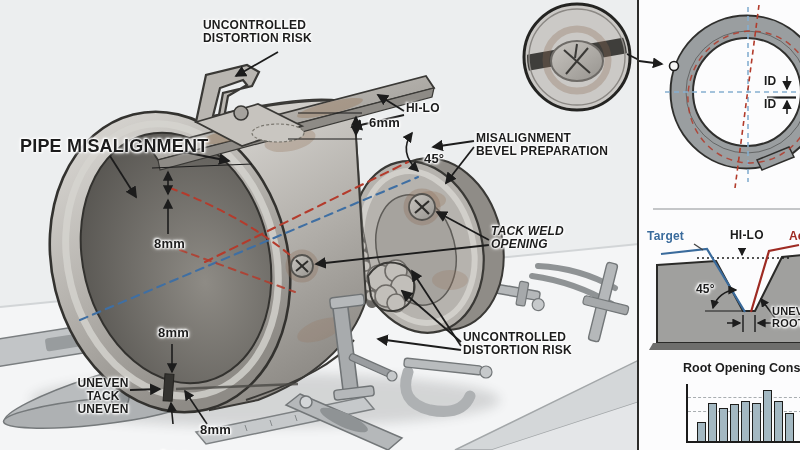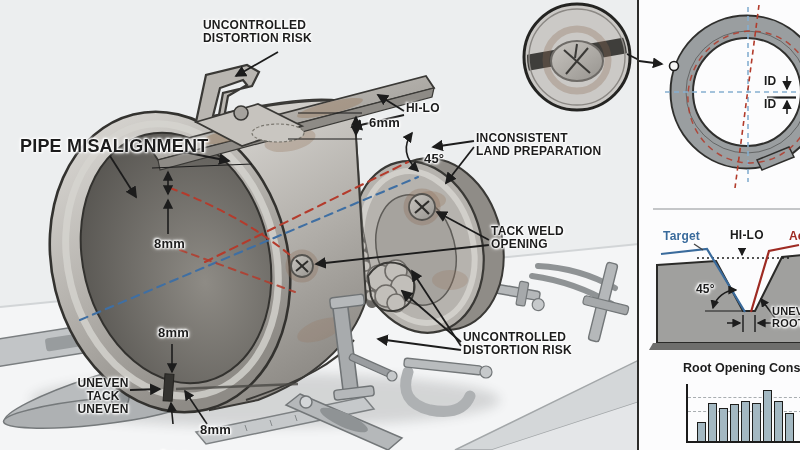--- a/index.html
+++ b/index.html
@@ -260,25 +260,25 @@
     </svg>
 
     <div class="lbl" style="left:203px;top:19px;">
       <div>UNCONTROLLED</div>
       <div>DISTORTION RISK</div>
     </div>
     <div class="lbl" style="left:406px;top:102px;">HI-LO</div>
     <div class="lbl dim" style="left:369px;top:116px;">6mm</div>
     <div class="lbl" style="left:20px;top:137px;font-size:18px;">PIPE MISALIGNMENT</div>
     <div class="lbl" style="left:476px;top:132px;">
-      <div>INCONSISTENT</div>
-      <div>LAND PREPARATION</div>
+      <div>MISALIGNMENT</div>
+      <div>BEVEL PREPARATION</div>
     </div>
     <div class="lbl dim" style="left:424px;top:152px;">45°</div>
-    <div class="lbl" style="left:491px;top:225px;">
+    <div class="lbl" style="left:491px;top:225px;font-style:italic;">
       <div>TACK WELD</div>
       <div>OPENING</div>
     </div>
     <div class="lbl dim" style="left:154px;top:237px;">8mm</div>
     <div class="lbl" style="left:463px;top:331px;">
       <div>UNCONTROLLED</div>
       <div>DISTORTION RISK</div>
     </div>
     <div class="lbl dim" style="left:158px;top:326px;">8mm</div>
     <div class="lbl ctr" style="left:60px;top:377px;width:86px;">
@@ -326,21 +326,21 @@
       <path d="M 160,33 L 130,39 L 112,100" fill="none" stroke="#9e2b23" stroke-width="2.2"></path>
       <line x1="55" y1="32" x2="64" y2="38" stroke="#444" stroke-width="1.3"></line>
       <line x1="104" y1="99" x2="66" y2="99" stroke="#1b1b1b" stroke-width="1.2"></line>
       <path d="M 74,96 A 24,24 0 0 1 97,78" fill="none" stroke="#1b1b1b" stroke-width="1.5" marker-start="url(#ah2)" marker-end="url(#ah2)"></path>
       <line x1="104" y1="103" x2="104" y2="120" stroke="#1b1b1b" stroke-width="1.4"></line>
       <line x1="116" y1="103" x2="116" y2="120" stroke="#1b1b1b" stroke-width="1.4"></line>
       <line x1="88" y1="111" x2="101" y2="111" stroke="#1b1b1b" stroke-width="1.5" marker-end="url(#ah2)"></line>
       <line x1="132" y1="111" x2="119" y2="111" stroke="#1b1b1b" stroke-width="1.5" marker-end="url(#ah2)"></line>
       <line x1="136" y1="106" x2="122" y2="87" stroke="#1b1b1b" stroke-width="1.5" marker-end="url(#ah2)"></line>
     </svg>
-    <div class="lbl blue" style="left:24px;top:230px;">Target</div>
+    <div class="lbl blue" style="left:8px;top:230px;">Target</div>
     <div class="lbl" style="left:91px;top:229px;">HI-LO</div>
     <div class="lbl red" style="left:150px;top:230px;">Actual</div>
     <div class="lbl" style="left:57px;top:283px;">45°</div>
     <div class="lbl sm" style="left:133px;top:305px;">
       <div>UNEVEN</div>
       <div>ROOT LAND</div>
     </div>
 
     <div class="chart-title">Root Opening Consistency</div>
     <div class="chart-area">

